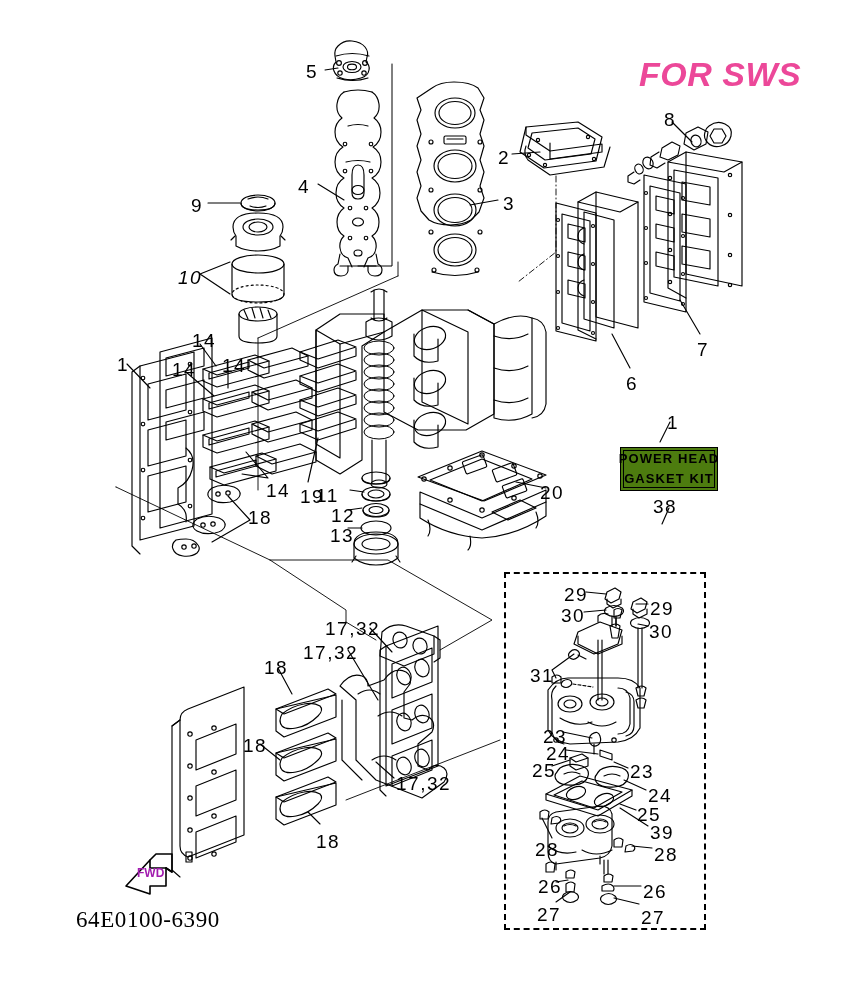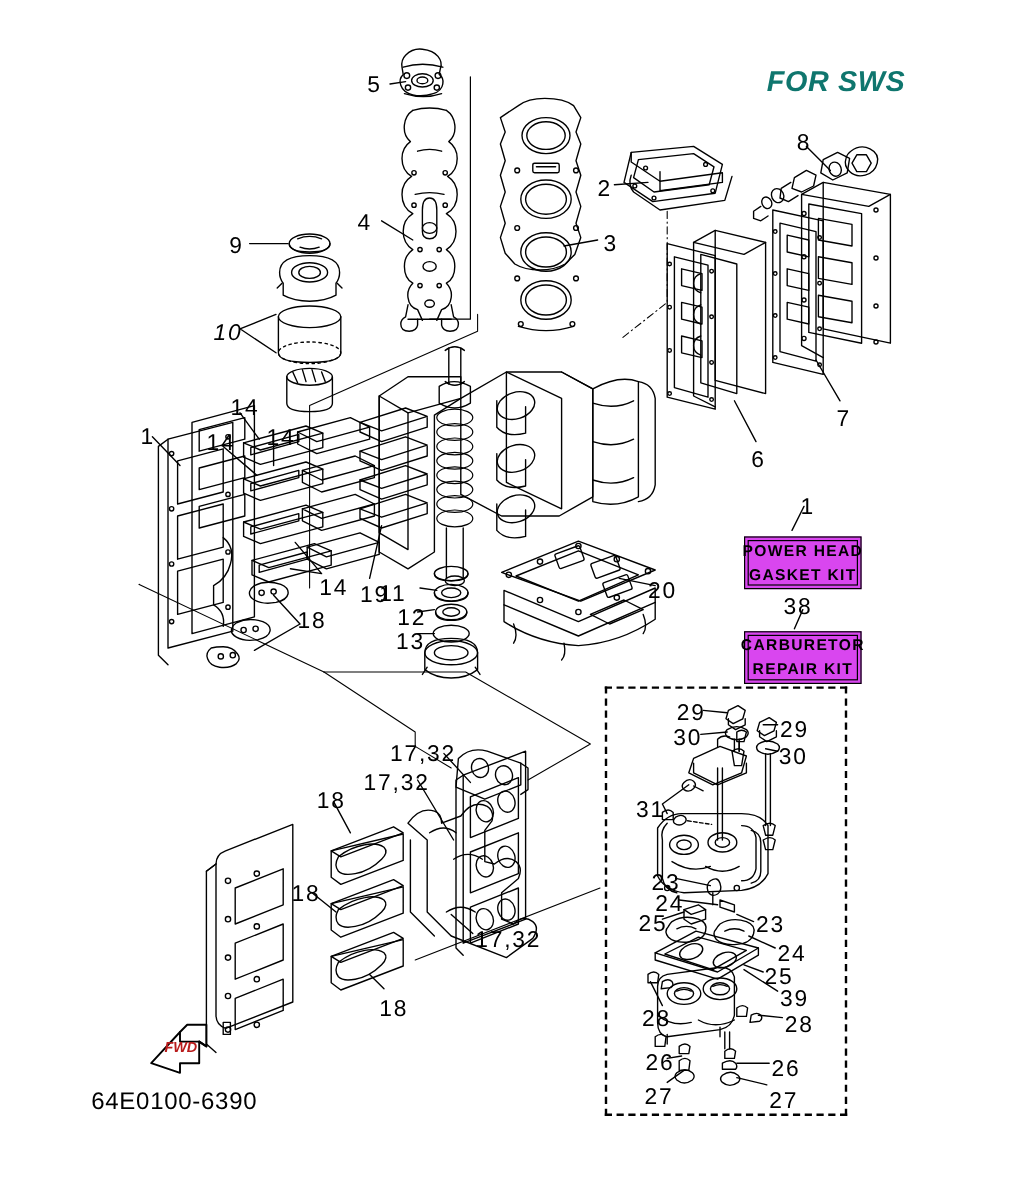--- a/index.html
+++ b/index.html
@@ -9,43 +9,43 @@
   #sheet{position:absolute;left:0;top:0;width:842px;height:1001px;}
   #art{position:absolute;left:0;top:0;width:842px;height:1001px;}
 
   
   .callout{position:absolute;font-family:"Liberation Sans","DejaVu Sans",sans-serif;
            font-size:19px;letter-spacing:1.5px;color:#000;white-space:nowrap;
            line-height:1;font-weight:400;}
 
   
   #title{position:absolute;font-family:"Liberation Sans","DejaVu Sans",sans-serif;
-         font-style:italic;font-weight:700;font-size:24px;letter-spacing:0.5px;
-         color:#0f766e;white-space:nowrap;}
+         font-style:italic;font-weight:700;font-size:34px;letter-spacing:0.5px;
+         color:#ec4899;white-space:nowrap;}
 
   
-  .kitbox{position:absolute;border:1.6px solid #000;background:#d946ef;
+  .kitbox{position:absolute;border:1.6px solid #000;background:#4d7c0f;
           padding:2px;box-sizing:border-box;}
   .kitbox .inner{border:1.6px solid #000;width:100%;height:100%;
           box-sizing:border-box;display:flex;flex-direction:column;
           align-items:center;justify-content:center;}
   .kitbox .ln{font-family:"Liberation Sans","DejaVu Sans",sans-serif;
           font-size:13px;font-weight:700;letter-spacing:1.1px;line-height:1.55;
           white-space:nowrap;}
 
   
   #dashbox{position:absolute;border:2px dashed #000;box-sizing:border-box;}
 
   
-  #partno{position:absolute;font-family:Liberation Sans, sans-serif;
-          font-size:20px;letter-spacing:0.6px;white-space:nowrap;}
+  #partno{position:absolute;font-family:Liberation Serif, serif;
+          font-size:23px;letter-spacing:0.6px;white-space:nowrap;}
 
   
   #fwdlabel{position:absolute;font-family:"Liberation Sans","DejaVu Sans",sans-serif;
-          font-size:12px;font-weight:700;font-style:italic;color:#b91c1c;}
+          font-size:12px;font-weight:700;color:#a21caf;}
 </style>
 </head>
 <body>
 
 <div id="sheet">
 
   <svg id="art" viewBox="0 0 842 1001">
     <g fill="none" stroke="#000" stroke-width="1.15" stroke-linejoin="round" stroke-linecap="round">
 
       <g>
@@ -568,26 +568,20 @@
       </g>
     </g>
   </svg>
 
   <div id="title" style="left:639px;top:55px;">FOR SWS</div>
 
   <div class="kitbox" id="kit0" style="left: 620px; top: 447px; width: 98px; height: 44px;">
     <div class="inner">
       <div class="ln">POWER HEAD</div>
       <div class="ln">GASKET KIT</div>
-    </div>
-  </div>
-  <div class="kitbox" id="kit1" style="left: 620px; top: 526px; width: 98px; height: 44px;">
-    <div class="inner">
-      <div class="ln">CARBURETOR</div>
-      <div class="ln">REPAIR KIT</div>
     </div>
   </div>
 
   <div id="dashbox" style="left: 504px; top: 572px; width: 202px; height: 358px;"></div>
 
   <div id="callout-layer">
       <div class="callout" style="left: 306px; top: 62px;">5</div>
       <div class="callout" style="left: 298px; top: 177px;">4</div>
       <div class="callout" style="left: 191px; top: 196px;">9</div>
       <div class="callout" style="left: 178px; top: 268px; font-style: italic;">10</div>

